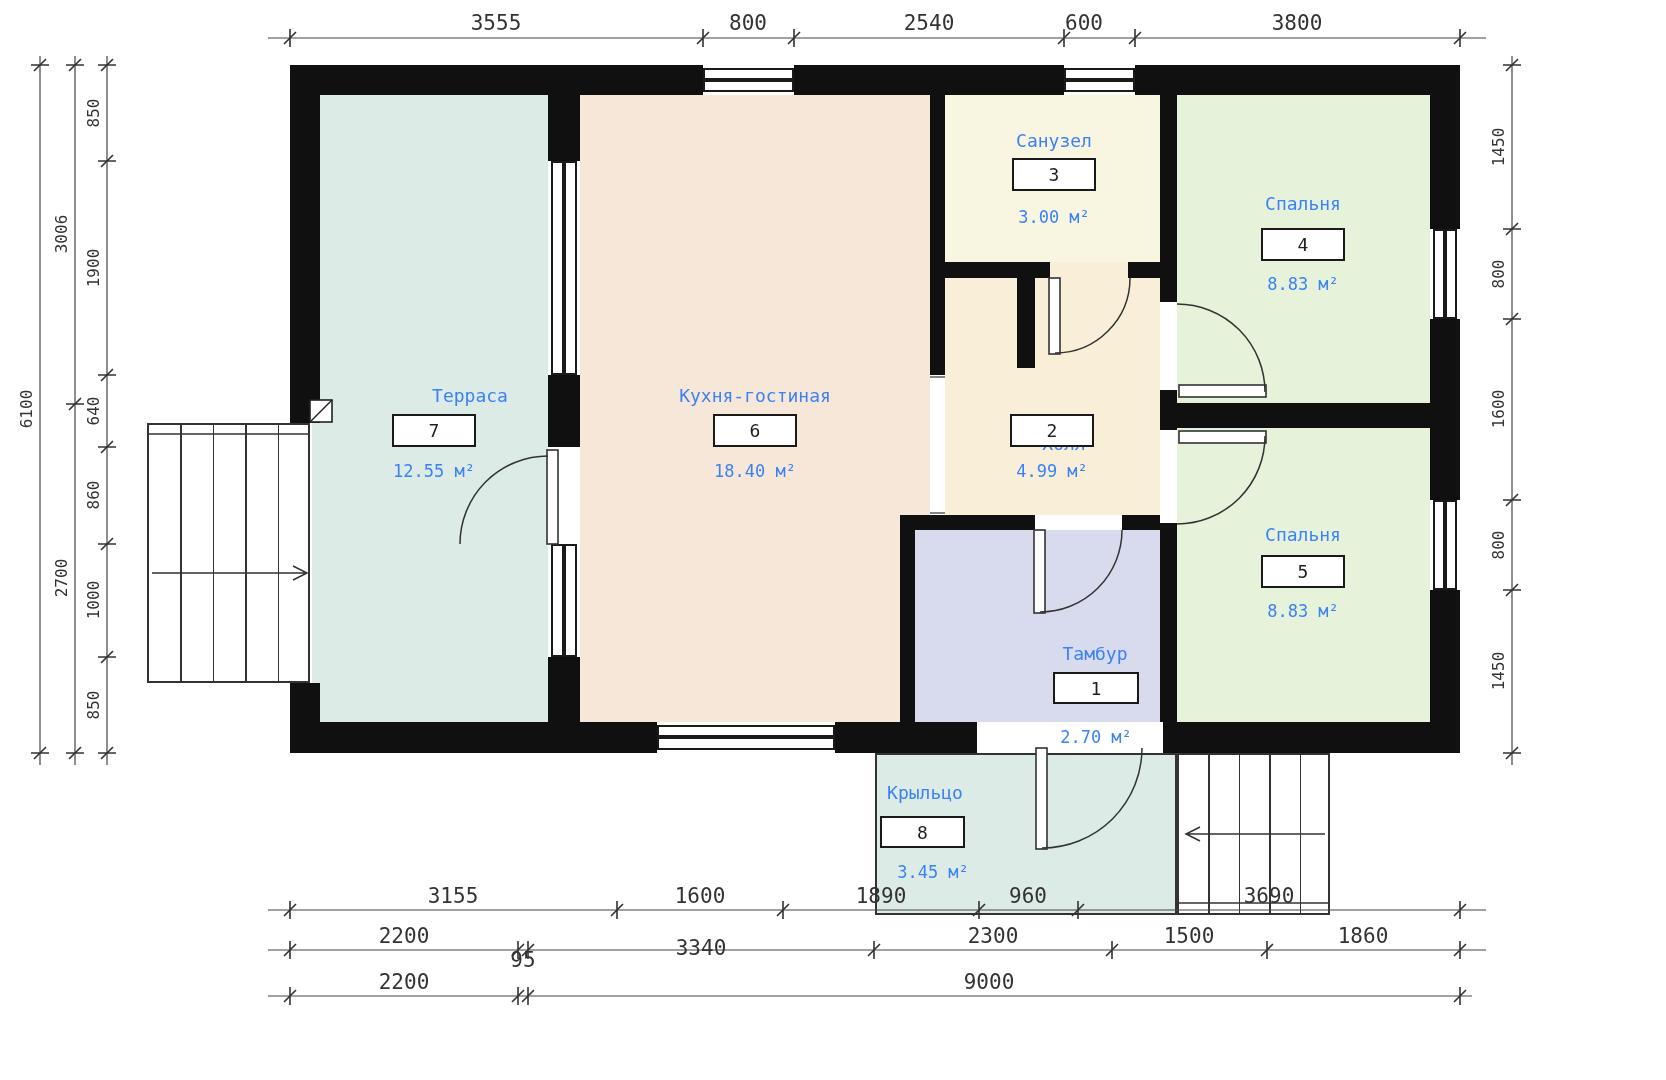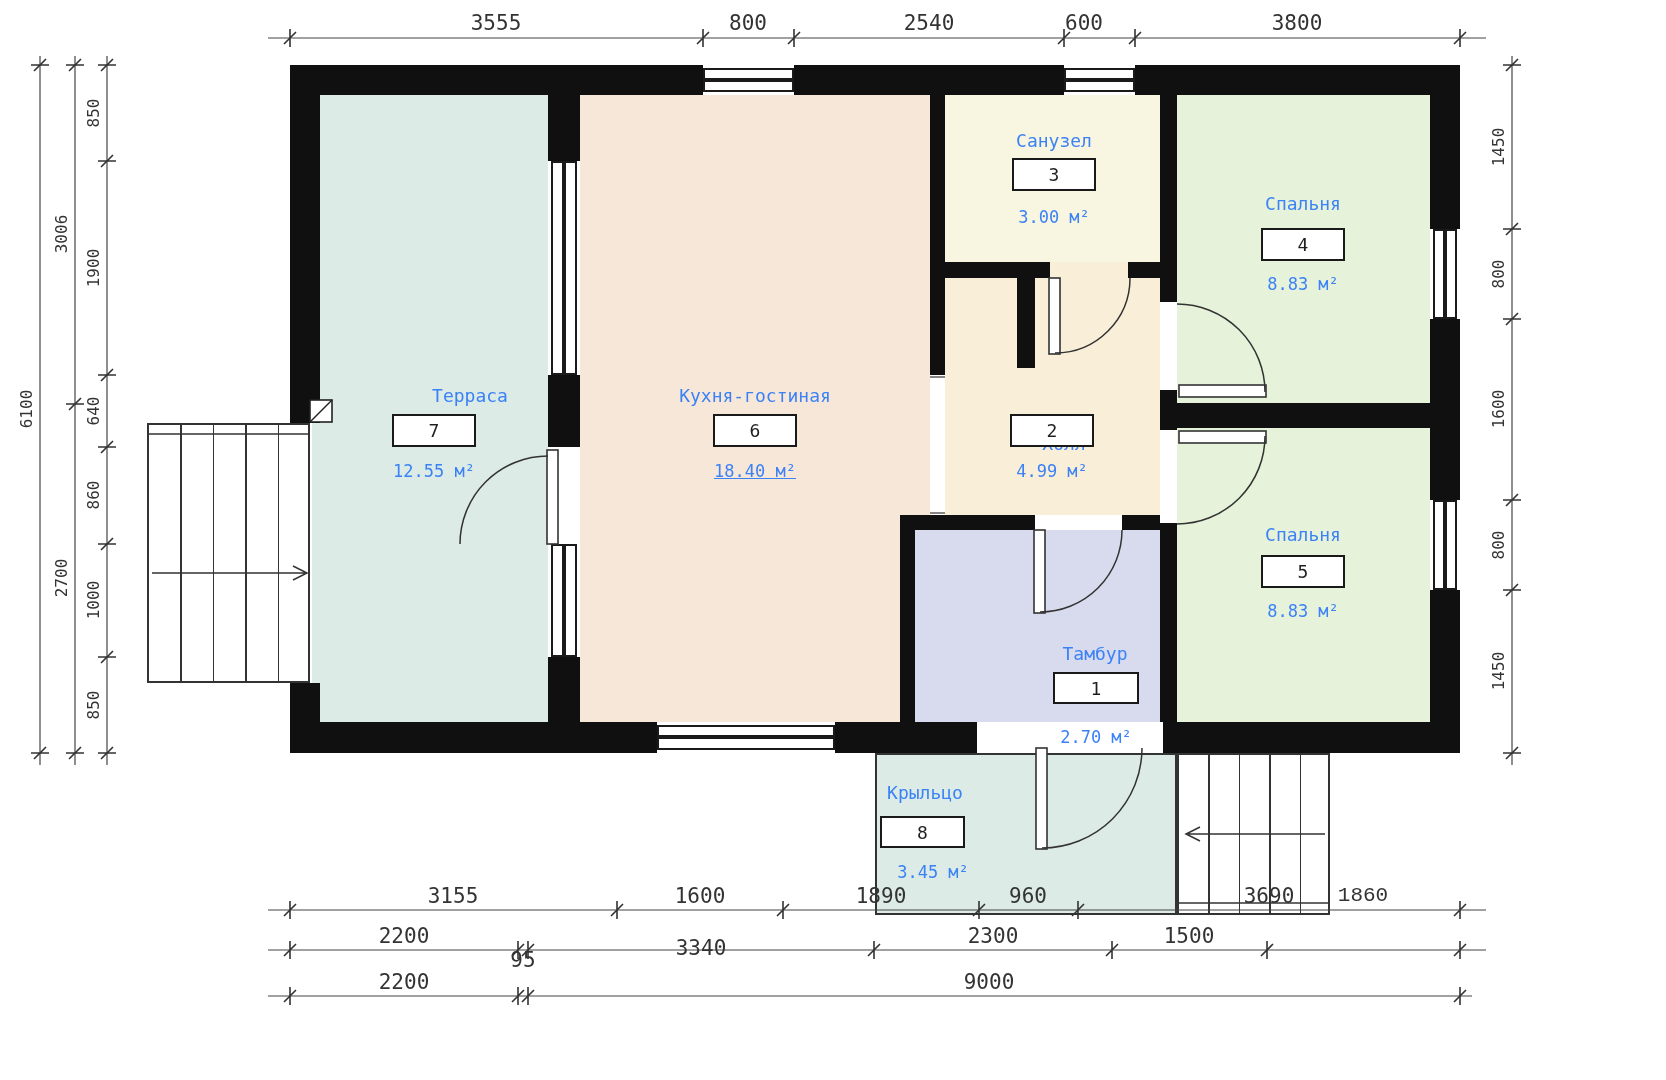--- a/index.html
+++ b/index.html
@@ -187,21 +187,21 @@
     <div class="numbox" style="left:392px;top:414px;width:84px;height:33px;">
         <span>7</span>
       </div>
     <span class="room-area" style="left:434px;top:461px;">12.55 м²</span>
   </div>
   <div>
     <span class="room-name" style="left:755px;top:385px;">Кухня-гостиная</span>
     <div class="numbox" style="left:713px;top:414px;width:84px;height:33px;">
         <span>6</span>
       </div>
-    <span class="room-area" style="left:755px;top:461px;text-decoration:underline;">18.40 м²</span>
+    <span class="room-area" style="left:755px;top:461px;">18.40 м²</span>
   </div>
   <div>
     <span class="room-name" style="left:1054px;top:130px;">Санузел</span>
     <div class="numbox" style="left:1012px;top:158px;width:84px;height:33px;">
         <span>3</span>
       </div>
     <span class="room-area" style="left:1054px;top:207px;">3.00 м²</span>
   </div>
   <div>
     <span class="room-name" style="left:1064px;top:385px;margin-top:48px;">Холл</span>
@@ -267,18 +267,18 @@
   <span class="dim" style="left:700px;top:884px;">1600</span>
   <span class="dim" style="left:881px;top:884px;">1890</span>
   <span class="dim" style="left:1028px;top:884px;">960</span>
   <span class="dim" style="left:1269px;top:884px;">3690</span>
 
   <span class="dim" style="left:404px;top:924px;">2200</span>
   <span class="dim" style="left:523px;top:924px;margin-top:24px;">95</span>
   <span class="dim" style="left:701px;top:924px;margin-top:12px;">3340</span>
   <span class="dim" style="left:993px;top:924px;">2300</span>
   <span class="dim" style="left:1189px;top:924px;">1500</span>
-  <span class="dim" style="left:1363px;top:884px;font-family:Liberation Mono, monospace;">1860</span>
+  <span class="dim" style="left:1363px;top:924px;">1860</span>
 
   <span class="dim" style="left:404px;top:970px;">2200</span>
   <span class="dim" style="left:989px;top:970px;">9000</span>
 
 </div>
 
 </body></html>

